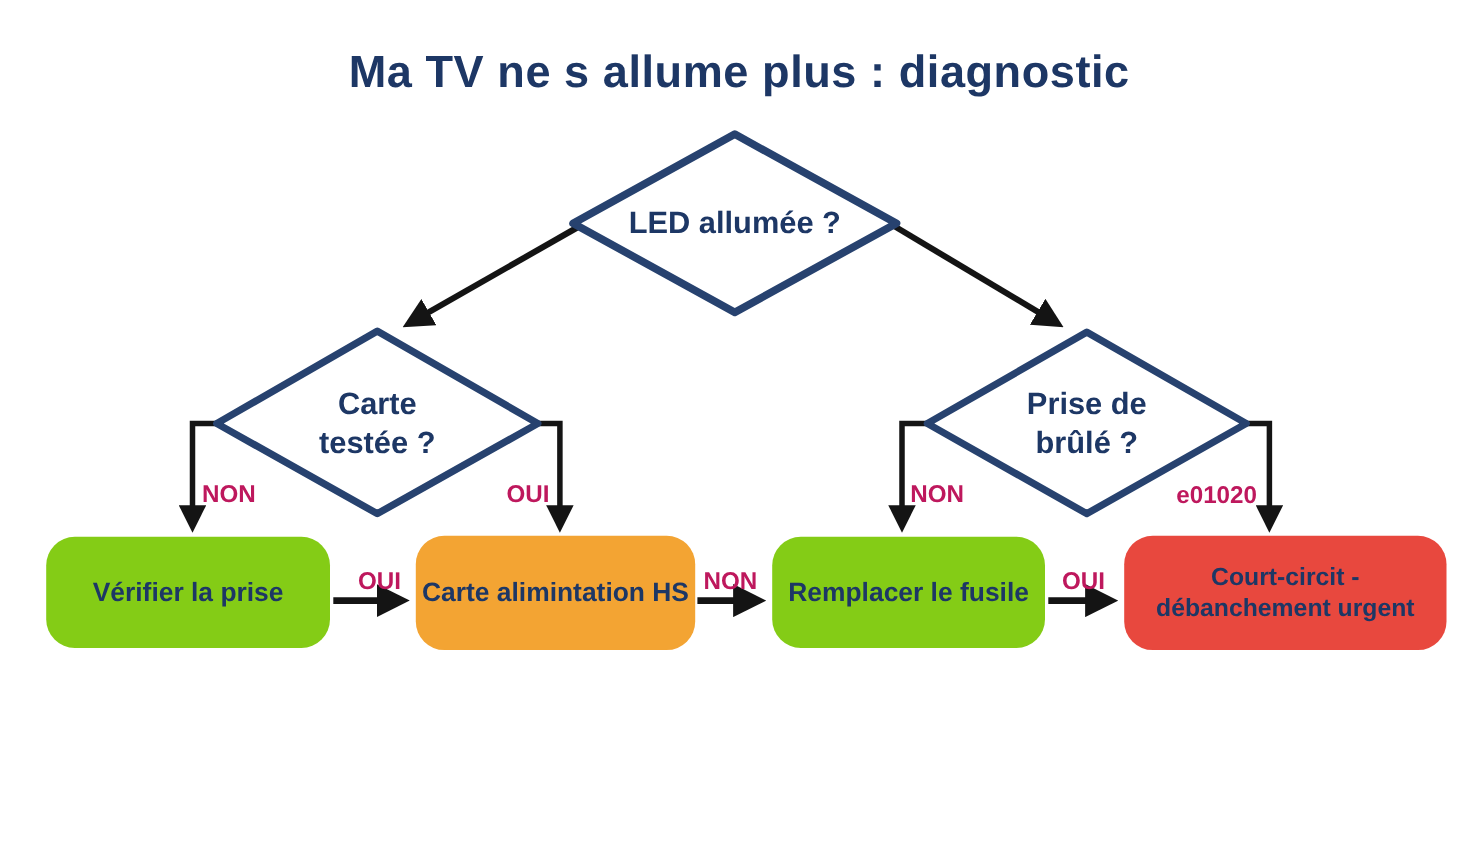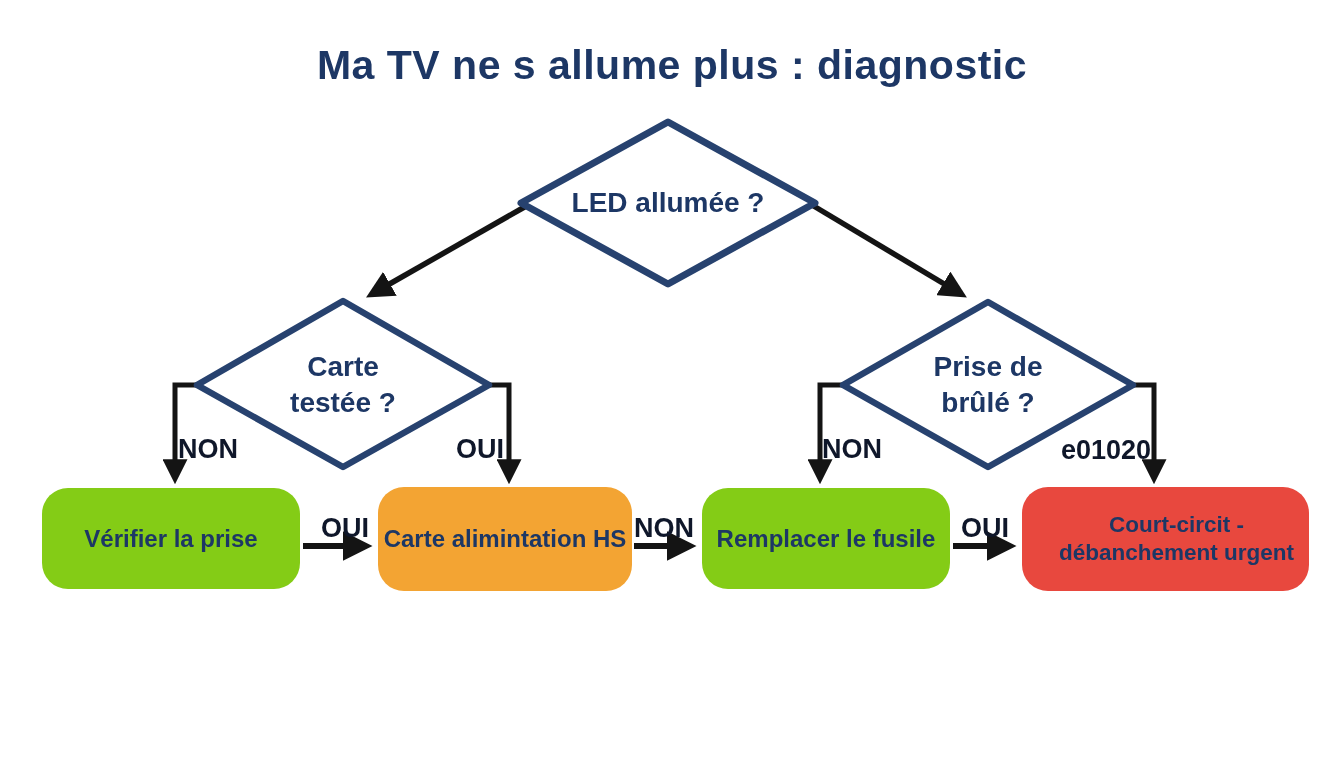--- a/index.html
+++ b/index.html
@@ -52,28 +52,28 @@
     color: #1d3765;
     font-size: 24px;
     line-height: 1.25;
   }
   .box-green  { background: #84cc16; }
   .box-orange { background: #f3a433; }
   .box-red    { background: #e8483e; }
   .box1 { left: 42px;   top: 488px; width: 258px; height: 101px; }
   .box2 { left: 378px;  top: 487px; width: 254px; height: 104px; }
   .box3 { left: 702px;  top: 488px; width: 248px; height: 101px; }
-  .box4 { left: 1022px; top: 487px; width: 265px; height: 104px; font-size: 22.5px; padding-left: 22px; }
+  .box4 { left: 1022px; top: 487px; width: 293px; height: 104px; font-size: 22.5px; }
 
   .edge-label {
     position: absolute;
     transform: translate(-50%, -50%);
     font-weight: bold;
-    color: #0f172a;
-    font-size: 27px;
+    color: #be185d;
+    font-size: 22px;
     white-space: nowrap;
   }
   .lbl-root  { left: 530px; top: 152px; width: 276px; height: 102px; }
   .lbl-left  { left: 233px; top: 330px; width: 220px; height: 110px; }
   .lbl-right { left: 878px; top: 330px; width: 220px; height: 110px; }
 </style>
 </head>
 <body>
 
 <div class="canvas">

